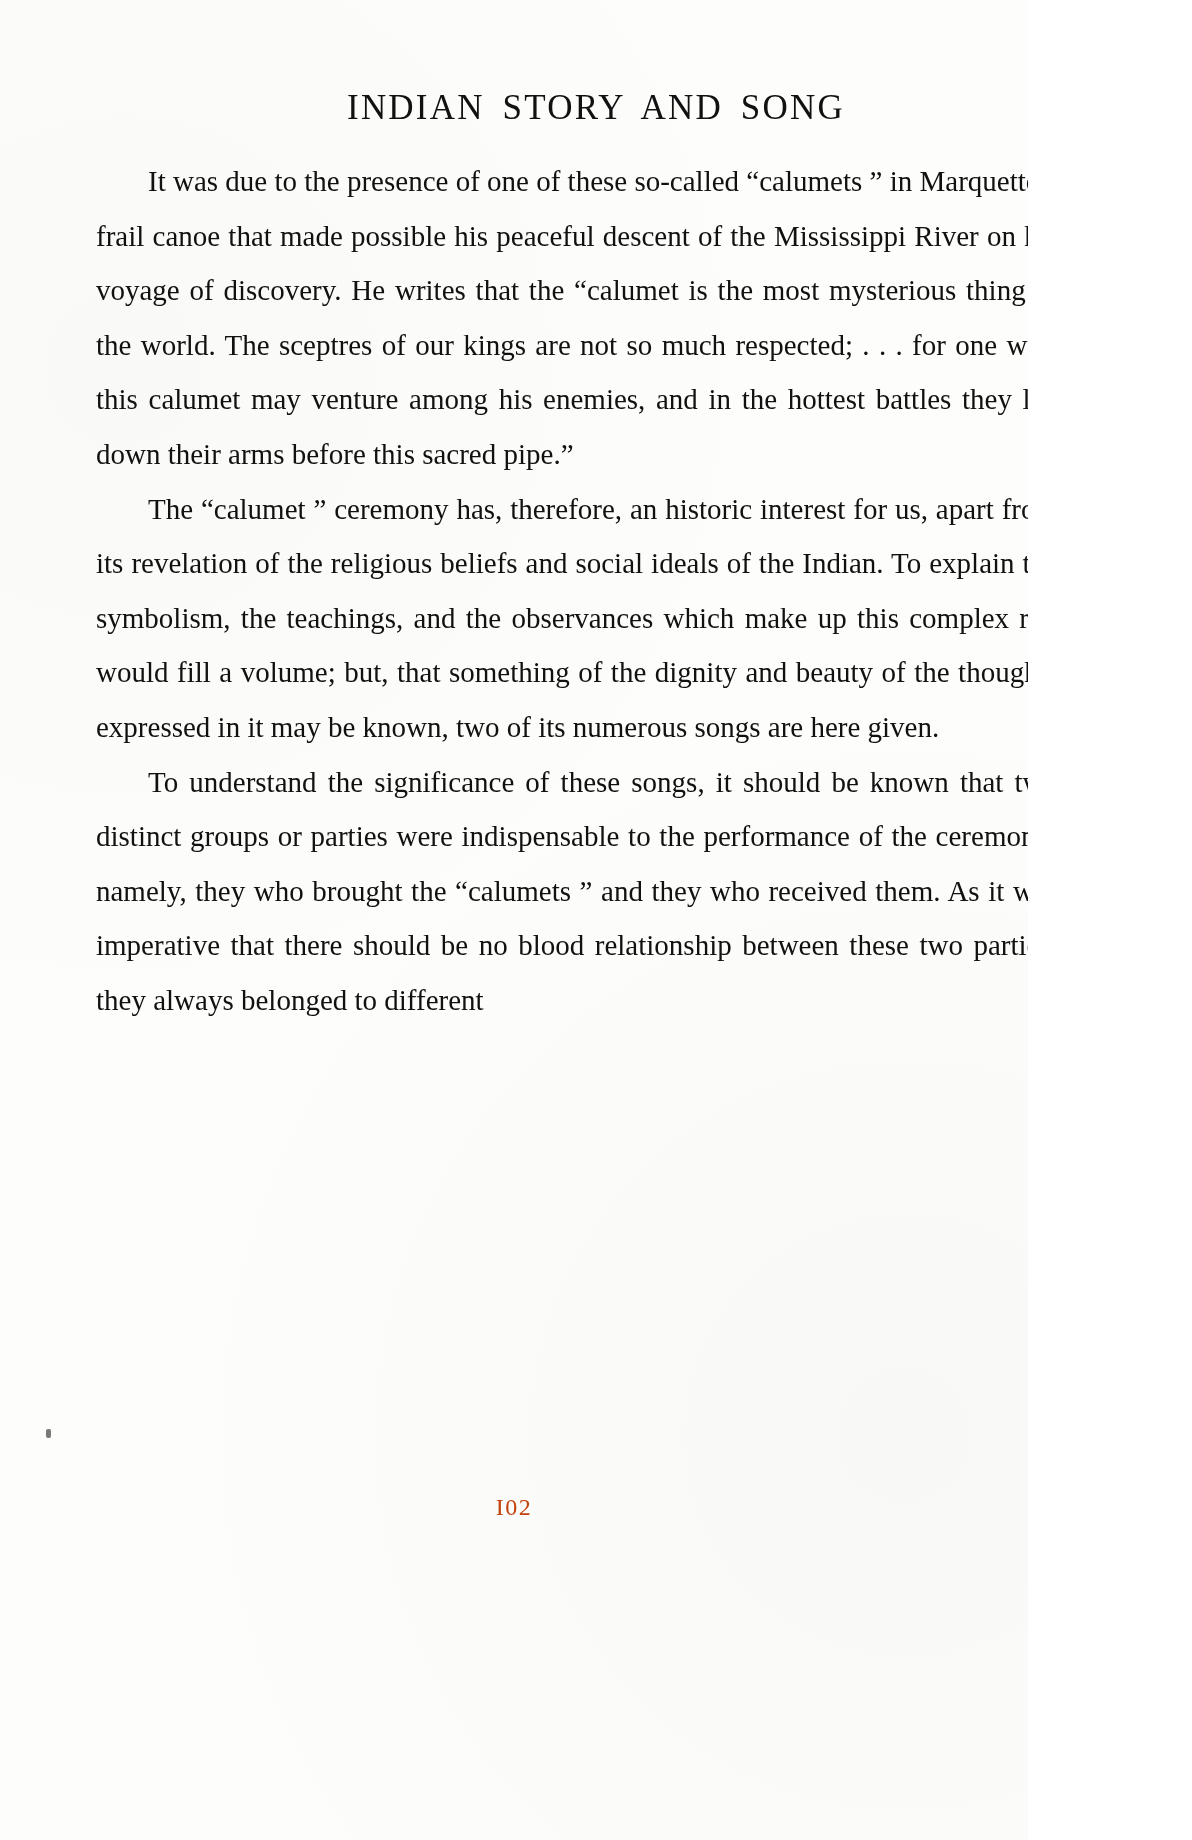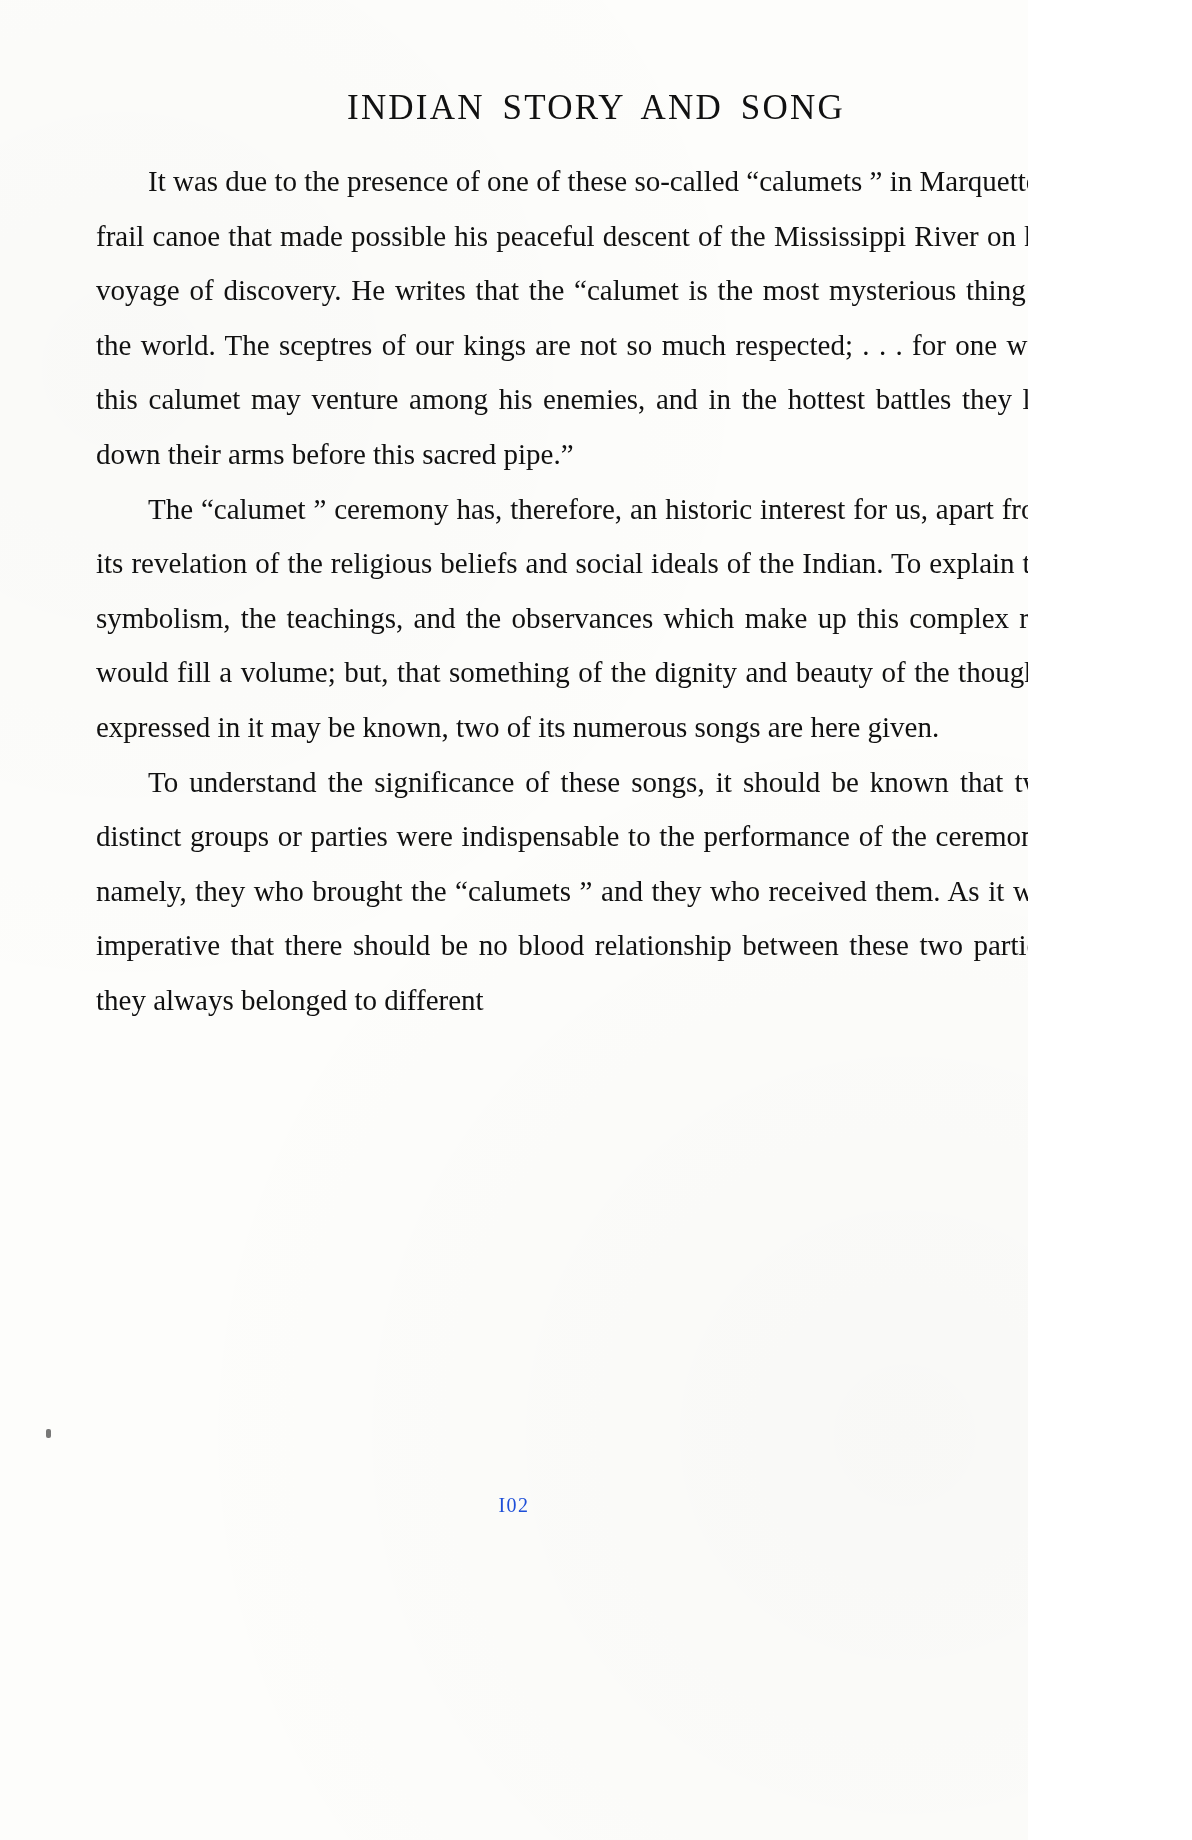--- a/index.html
+++ b/index.html
@@ -49,23 +49,23 @@
   p.para + p.para {
     margin-top: 0px;
   }
   
   .folio {
     position: absolute;
     left: 0;
     right: 0;
     top: 1494px;
     text-align: center;
-    font-size: 20px;
+    font-size: 24px;
     letter-spacing: 1.5px;
-    color: #1d4ed8;
+    color: #c2410c;
   }
   .margin-speck {
     position: absolute;
     left: 46px;
     top: 1429px;
     width: 5px;
     height: 9px;
     background: #4b4b4b;
     border-radius: 2px;
     opacity: .75;

